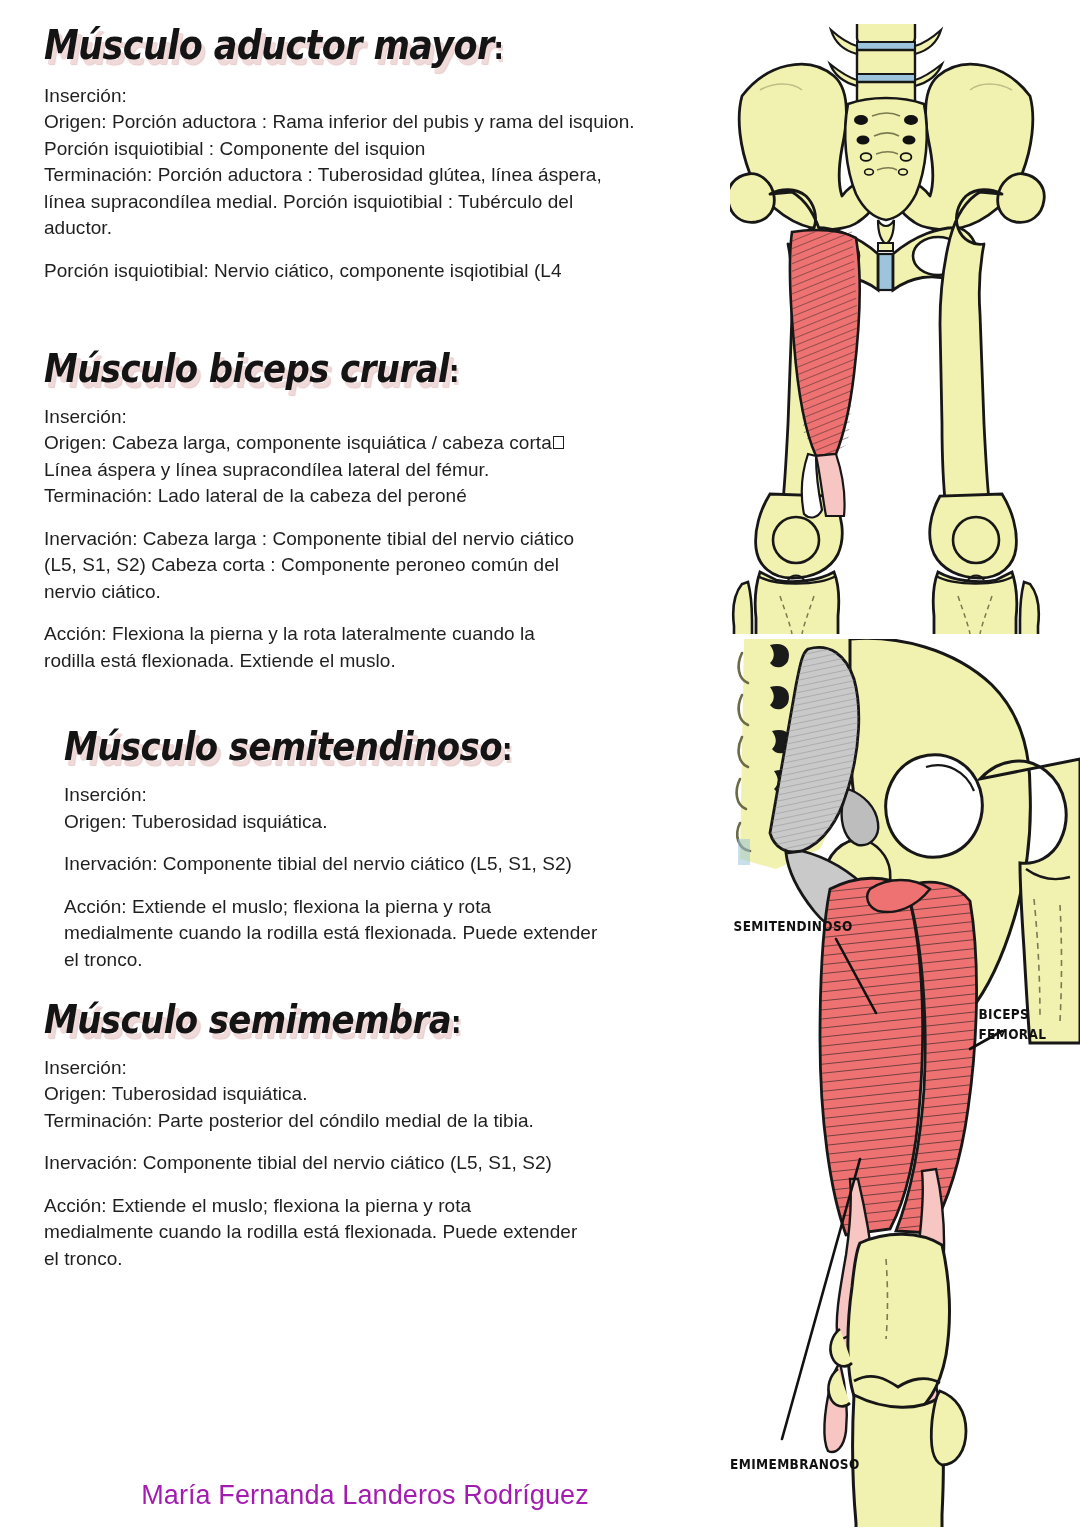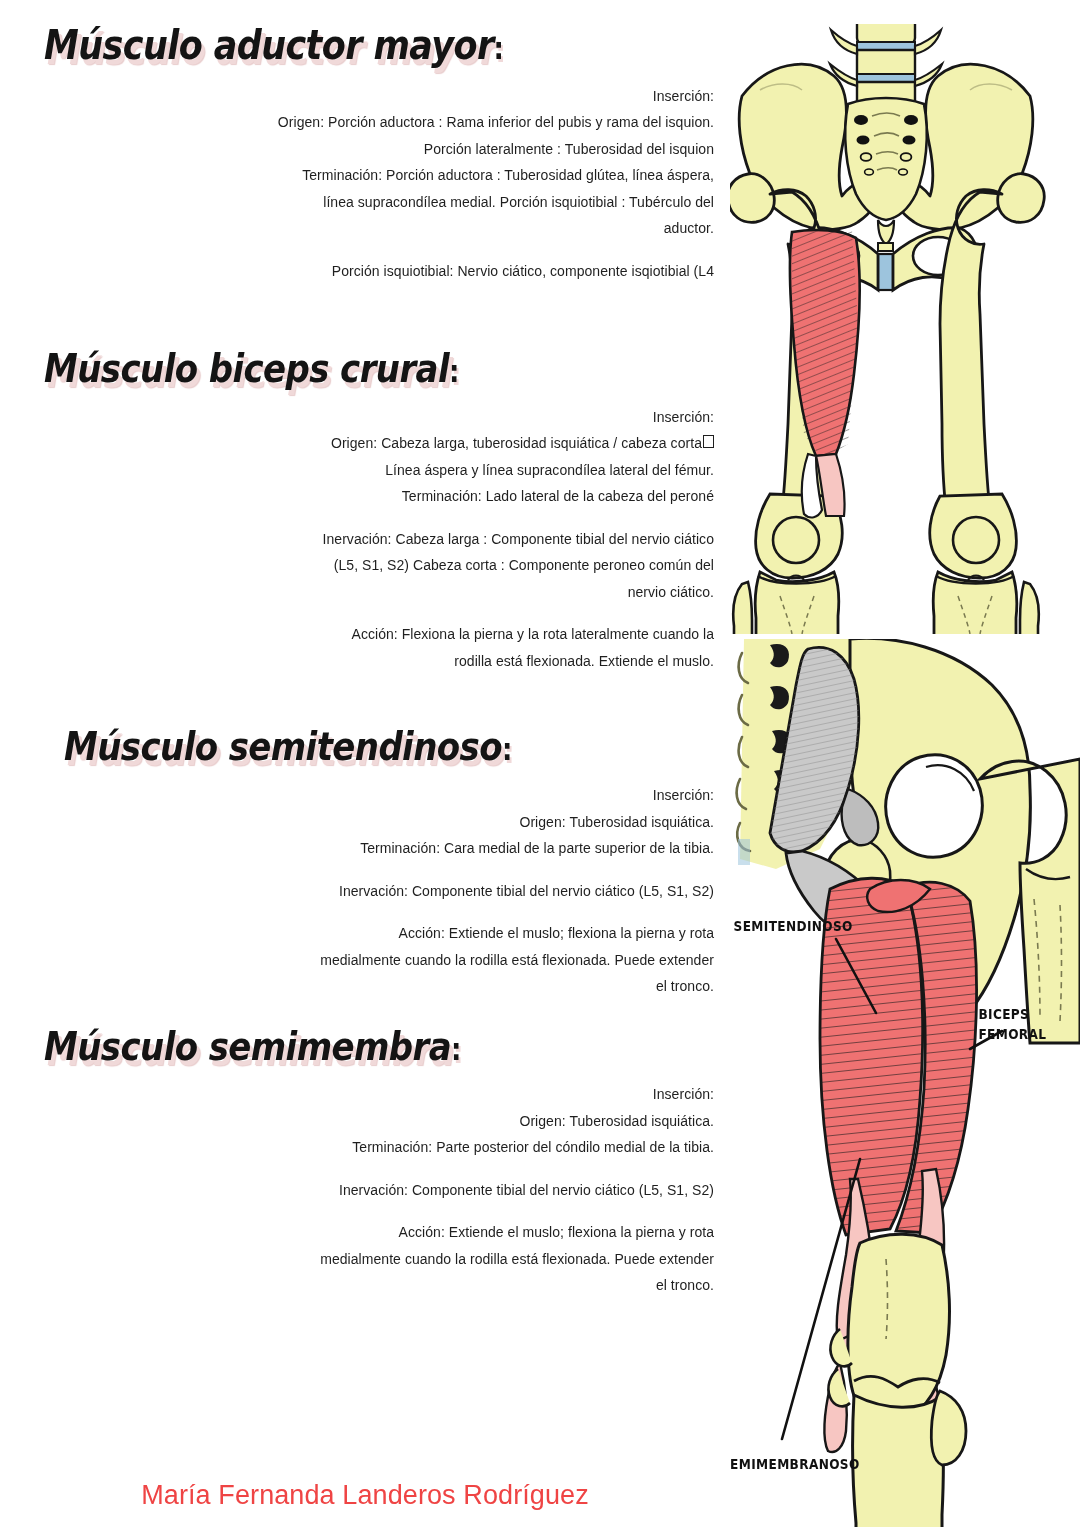--- a/index.html
+++ b/index.html
@@ -37,26 +37,25 @@
     transform-origin:left bottom;
   }
   .heading .colon{
     font-style:normal;
     font-weight:700;
     font-size:26px;
     text-shadow:2px 3px 0 #f0d9d9;
   }
 
   .block{
-    font-size:14px;
+    font-size:19px;
     line-height:26.5px;
     color:#1f1f1f;
     margin:0 0 16px 0;
     letter-spacing:0.05px;
-    text-align:right;
   }
   .block .ln{display:block;}
   .missing-glyph{
     display:inline-block;
     width:9px;height:11px;
     border:1.4px solid #1f1f1f;
     vertical-align:baseline;
     margin-left:1px;
   }
 
@@ -65,21 +64,21 @@
   #sec-aductor .heading{font-size:35px;margin-bottom:16px;}
   #sec-biceps{margin-top:70px;}
   #sec-semitendinoso{margin-top:58px;margin-left:20px;}
   #sec-semimembra{margin-top:32px;}
 
   
   .footer-author{
     position:absolute;left:0;top:1480px;width:730px;
     text-align:center;
     font-size:27px;
-    color:#ef4444;
+    color:#a21caf;
     letter-spacing:0.1px;
   }
 
   
   .figures{
     position:absolute;left:730px;top:0;width:350px;height:1527px;margin-top:24px;
   }
   .figure{position:absolute;left:0;width:350px;}
   #fig-anterior{top:0;height:610px;}
   #fig-posterior{top:615px;height:912px;}
@@ -99,55 +98,54 @@
 
 <div class="page">
 
   <div class="notes">
 
     <div class="section" id="sec-aductor">
       <h1 class="heading"><span>Músculo aductor mayor</span><span class="colon">:</span></h1>
       <p class="block">
         <span class="ln">Inserción:</span>
         <span class="ln">Origen: Porción aductora : Rama inferior del pubis y rama del isquion.</span>
-        <span class="ln">Porción lateralmente : Tuberosidad del isquion</span>
+        <span class="ln">Porción isquiotibial : Componente del isquion</span>
         <span class="ln">Terminación: Porción aductora : Tuberosidad glútea, línea áspera,</span>
         <span class="ln">línea supracondílea medial. Porción isquiotibial : Tubérculo del</span>
         <span class="ln">aductor.</span>
       </p>
       <p class="block">
         <span class="ln">Porción isquiotibial: Nervio ciático, componente isqiotibial (L4</span>
       </p>
     </div>
 
     <div class="section" id="sec-biceps">
       <h1 class="heading"><span>Músculo biceps crural</span><span class="colon">:</span></h1>
       <p class="block">
         <span class="ln">Inserción:</span>
-        <span class="ln"><span>Origen: Cabeza larga, tuberosidad isquiática / cabeza corta</span><span class="missing-glyph"></span></span>
+        <span class="ln"><span>Origen: Cabeza larga, componente isquiática / cabeza corta</span><span class="missing-glyph"></span></span>
         <span class="ln">Línea áspera y línea supracondílea lateral del fémur.</span>
         <span class="ln">Terminación: Lado lateral de la cabeza del peroné</span>
       </p>
       <p class="block">
         <span class="ln">Inervación: Cabeza larga : Componente tibial del nervio ciático</span>
         <span class="ln">(L5, S1, S2) Cabeza corta : Componente peroneo común del</span>
         <span class="ln">nervio ciático.</span>
       </p>
       <p class="block">
         <span class="ln">Acción: Flexiona la pierna y la rota lateralmente cuando la</span>
         <span class="ln">rodilla está flexionada. Extiende el muslo.</span>
       </p>
     </div>
 
     <div class="section" id="sec-semitendinoso">
       <h1 class="heading"><span>Músculo semitendinoso</span><span class="colon">:</span></h1>
       <p class="block">
         <span class="ln">Inserción:</span>
         <span class="ln">Origen: Tuberosidad isquiática.</span>
-        <span class="ln">Terminación: Cara medial de la parte superior de la tibia.</span>
       </p>
       <p class="block">
         <span class="ln">Inervación: Componente tibial del nervio ciático (L5, S1, S2)</span>
       </p>
       <p class="block">
         <span class="ln">Acción: Extiende el muslo; flexiona la pierna y rota</span>
         <span class="ln">medialmente cuando la rodilla está flexionada. Puede extender</span>
         <span class="ln">el tronco.</span>
       </p>
     </div>

